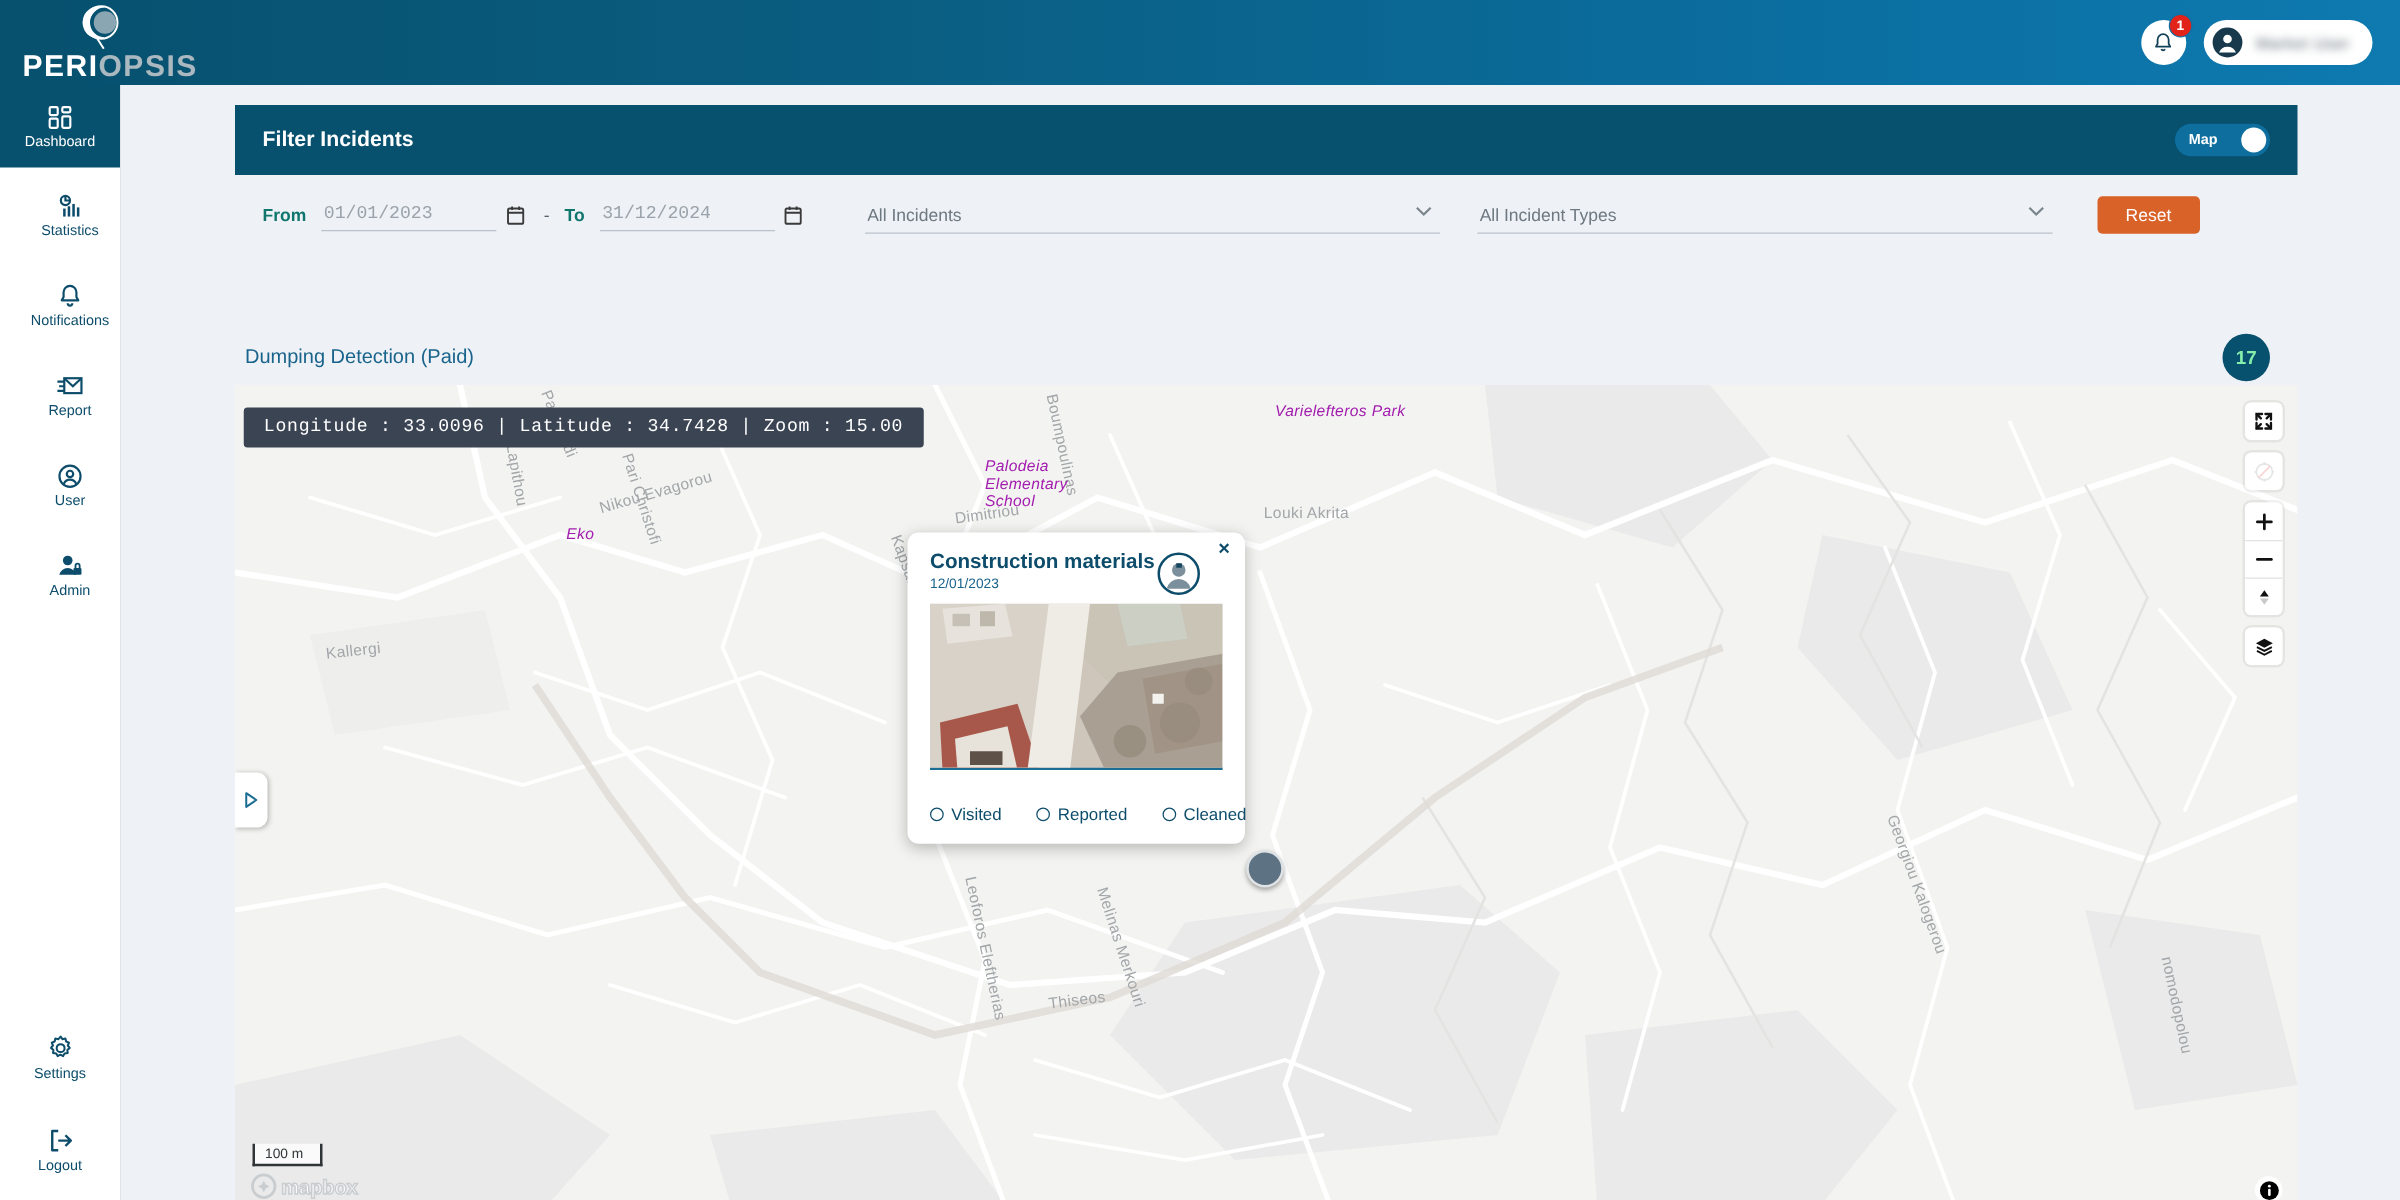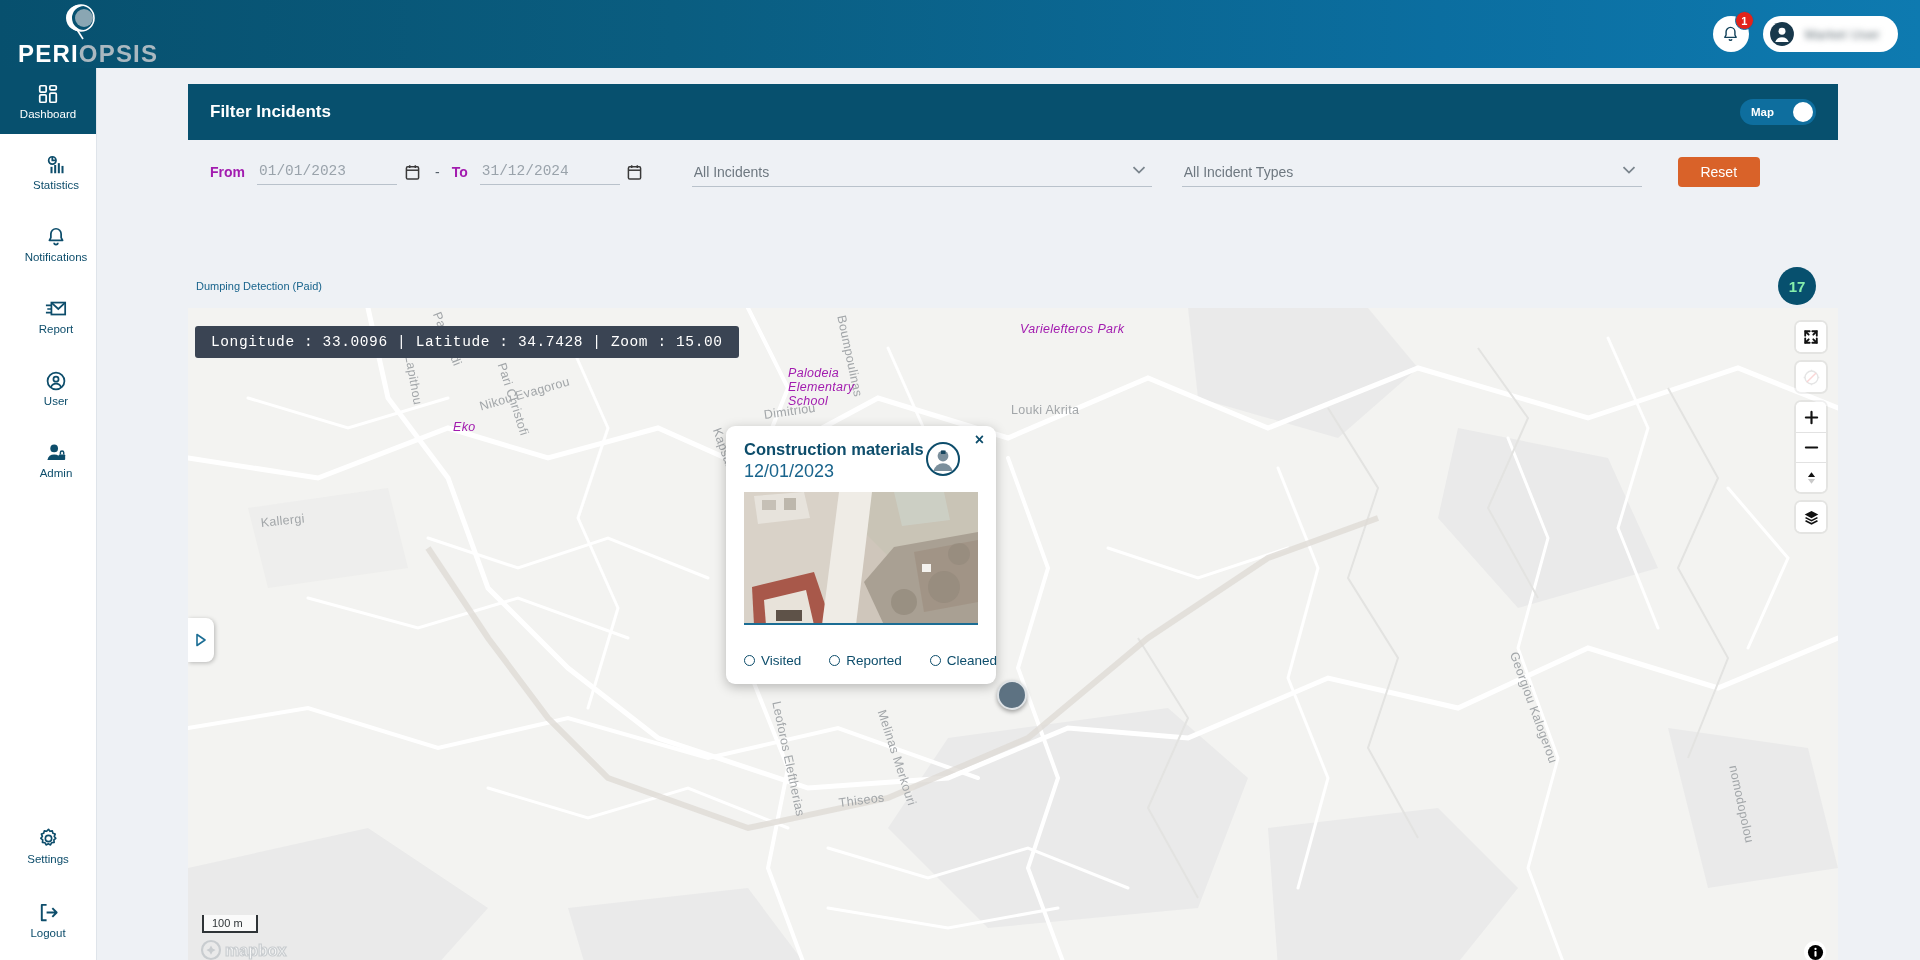--- a/index.html
+++ b/index.html
@@ -74,21 +74,21 @@
     display: flex; align-items: center; cursor: pointer;
   }
   #map-toggle-label { font-size: 11.5px; color: #fff; font-weight: bold; margin-left: 11px; }
   #map-toggle-knob {
     position: absolute; right: 3px; width: 20px; height: 20px; background: #fff; border-radius: 50%;
   }
 
   #filter-row {
     height: 64px; display: flex; align-items: center; padding: 0 22px; gap: 0;
   }
-  .f-label { font-size: 14px; font-weight: bold; color: #a21caf; margin-right: 12px; }
+  .f-label { font-size: 14px; font-weight: bold; color: #0f766e; margin-right: 12px; }
   .date-field {
     width: 140px; border: none; border-bottom: 1px solid #b9c2cb; background: transparent;
     font-family: "Liberation Mono", monospace; font-size: 14.5px; color: #9aa3ab;
     padding: 4px 0 5px 2px; outline: none;
   }
   .cal-btn {
     width: 22px; height: 22px; margin-left: 4px; background: transparent; border: none;
     cursor: pointer; display: inline-flex; align-items: center; justify-content: center;
   }
   .dash { margin: 0 12px; color: #55606a; font-size: 14px; }
@@ -106,21 +106,21 @@
   }
   #reset-btn {
     margin-left: 36px; width: 82px; height: 30px; background: #d96229; color: #fff;
     border: none; border-radius: 4px; font-size: 14px; cursor: pointer;
   }
 
   #section-row {
     position: absolute; left: 91px; top: 196px; width: 1650px; height: 44px;
     display: flex; align-items: center; justify-content: space-between; padding: 0 22px 0 8px;
   }
-  #section-title { font-size: 11px; color: #19648c; }
+  #section-title { font-size: 16px; color: #19648c; }
   #count-badge {
     width: 38px; height: 38px; border-radius: 50%; background: #07506e; color: #86efac;
     display: flex; align-items: center; justify-content: center; font-size: 15px; font-weight: bold;
   }
 
   
   #map {
     position: absolute; left: 91px; top: 240px; width: 1650px; height: 667px;
     background: #f2f2f0; overflow: hidden;
   }
@@ -173,21 +173,21 @@
   
   #popup {
     position: absolute; left: 538px; top: 118px; width: 270px; background: #fff;
     border-radius: 9px; box-shadow: 0 3px 12px rgba(0,0,0,.25); padding: 14px 18px 16px 18px; z-index: 14;
   }
   #popup-close {
     position: absolute; right: 12px; top: 6px; border: none; background: transparent;
     color: #0d4d6b; font-size: 16px; font-weight: bold; cursor: pointer; line-height: 1;
   }
   #popup-title { font-size: 16.5px; font-weight: bold; color: #0d4d6b; }
-  #popup-date { font-size: 18px; color: #19648c; margin-top: 2px; }
+  #popup-date { font-size: 11px; color: #19648c; margin-top: 2px; }
   #popup-avatar {
     position: absolute; right: 36px; top: 16px; width: 34px; height: 34px; border-radius: 50%;
     background: #fff; border: 2.5px solid #0d4d6b; display:flex; align-items:center; justify-content:center;
     overflow: hidden;
   }
   #popup-img {
     margin-top: 10px; width: 234px; height: 133px; border-bottom: 2px solid #1b6d94;
     background-color:#cfc9c2; position: relative; overflow:hidden;
   }
   #popup-status { display: flex; gap: 28px; margin-top: 28px; justify-content: flex-start; }

